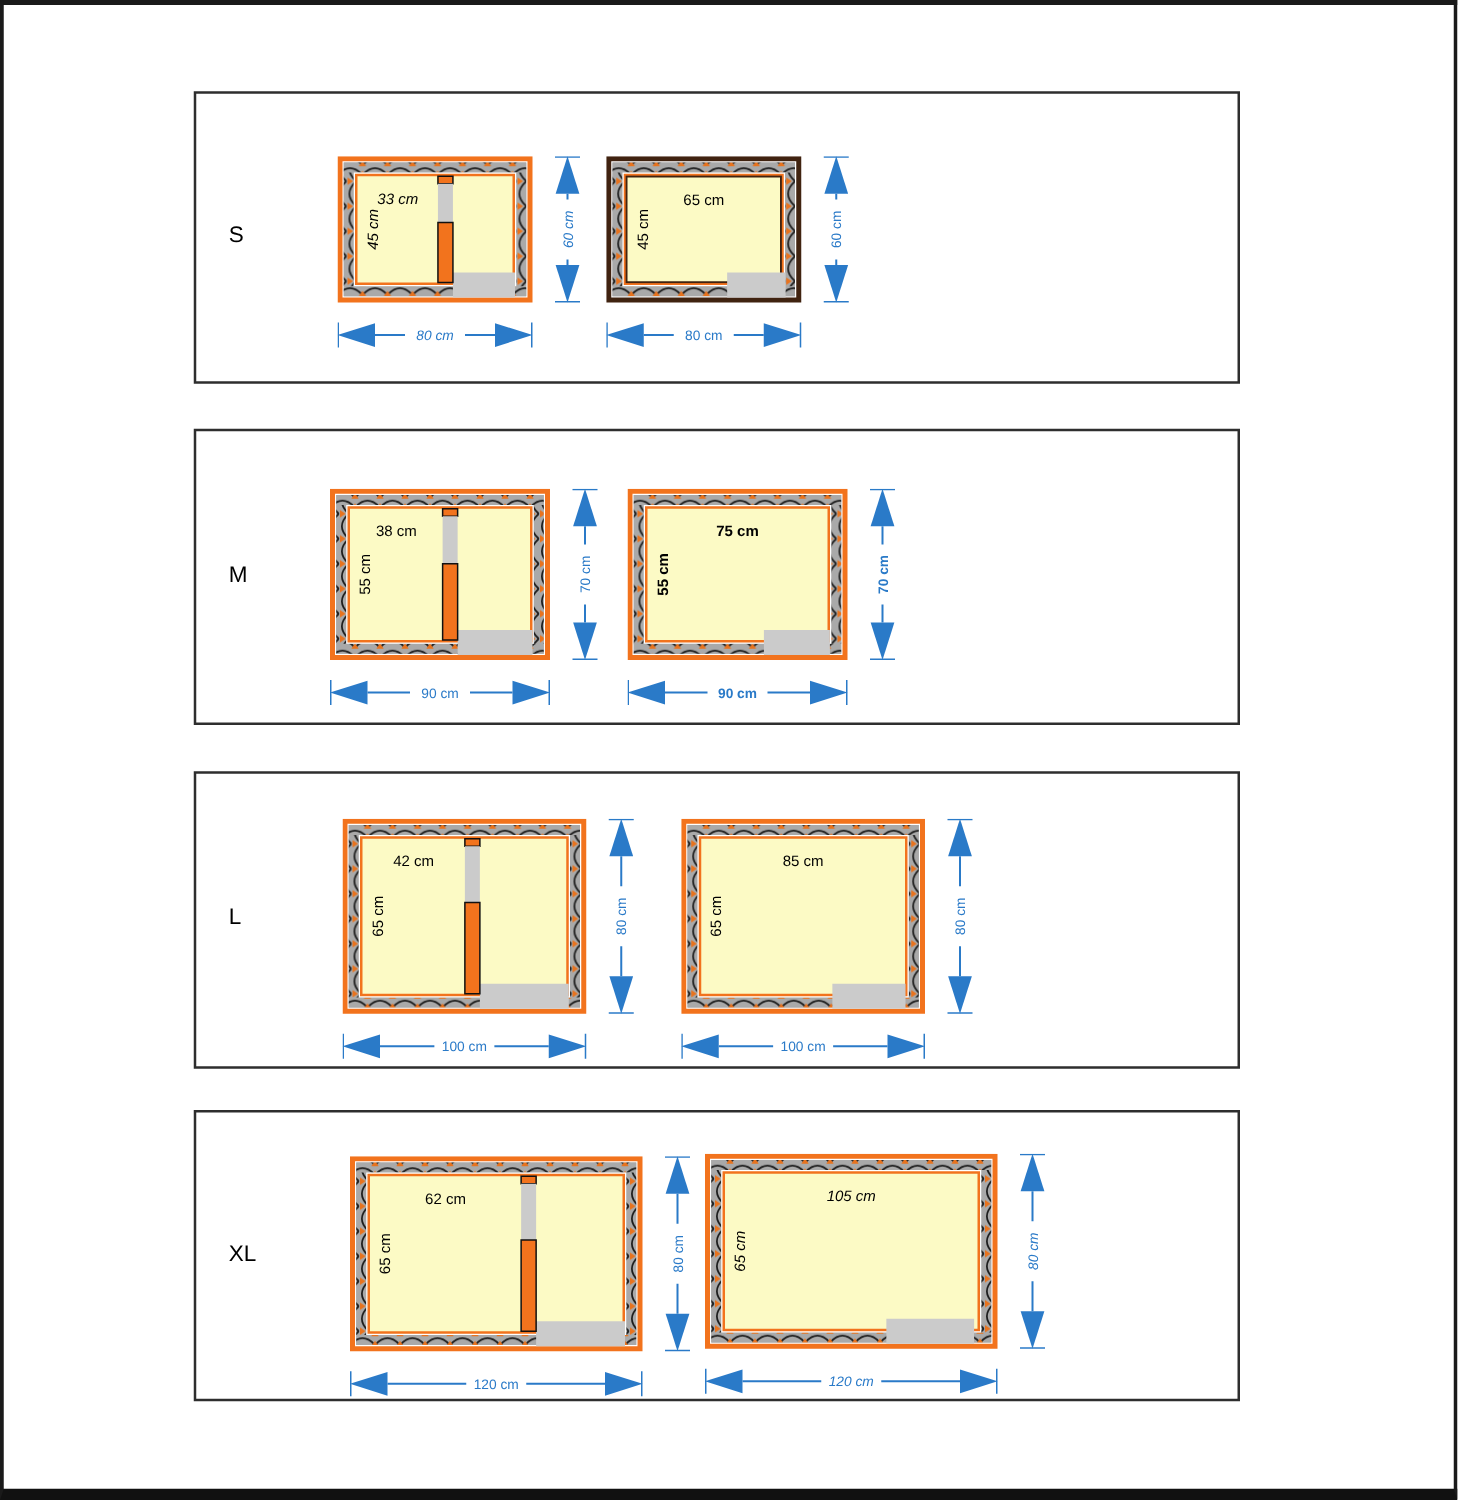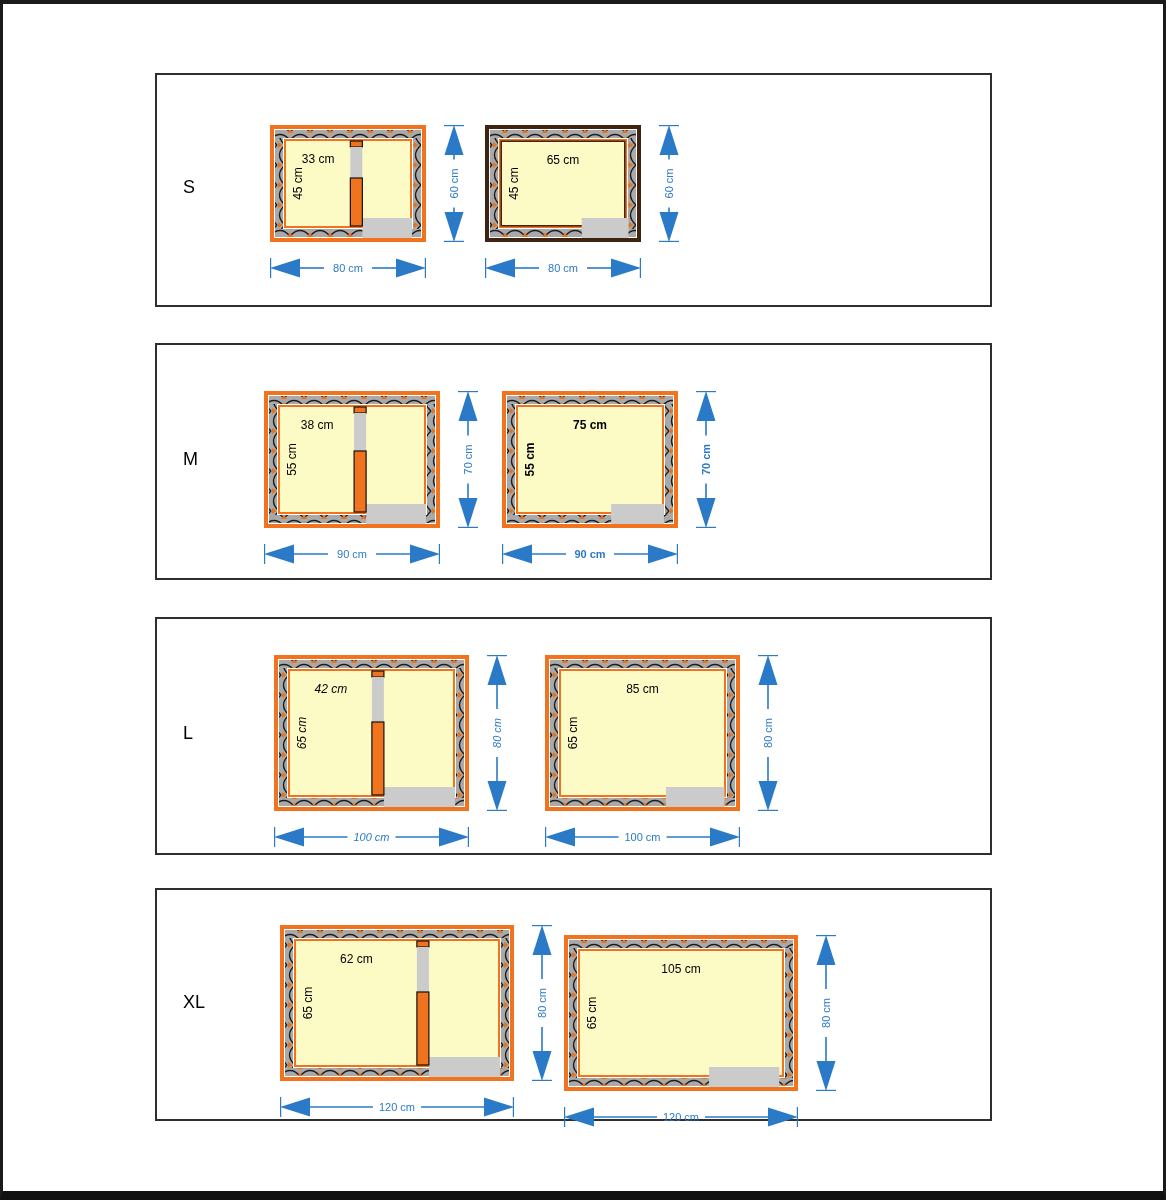--- a/index.html
+++ b/index.html
@@ -16,24 +16,24 @@
   }
   .panel-s {top:69px;height:234px;}
   .panel-m {top:339px;height:237px;}
   .panel-l {top:613px;height:238px;}
   .panel-xl{top:884px;height:233px;}
   .row-label{
     position:absolute;left:26px;top:50%;transform:translateY(-60%);
     font-size:18px;color:#000;
   }
   .diagram{position:absolute;}
-  .d-0-0{left:113px;top:50px;} .d-0-1{left:328px;top:50px;}
+  .d-0-0{left:113px;top:50px;font-style:italic;} .d-0-1{left:328px;top:50px;}
   .d-1-0{left:107px;top:46px;} .d-1-1{left:345px;top:46px;font-weight:bold;}
-  .d-2-0{left:117px;top:36px;font-style:italic;} .d-2-1{left:388px;top:36px;}
-  .d-3-0{left:123px;top:35px;} .d-3-1{left:407px;top:45px;}
+  .d-2-0{left:117px;top:36px;} .d-2-1{left:388px;top:36px;}
+  .d-3-0{left:123px;top:35px;} .d-3-1{left:407px;top:33px;font-style:italic;}
   svg text{font-family:"Liberation Sans",sans-serif;}
 </style>
 </head>
 <body>
 
 <div class="canvas">
 
   <svg width="0" height="0" style="position:absolute" aria-hidden="true">
     <defs>
       <pattern id="insulH" width="20" height="8" patternUnits="userSpaceOnUse">

